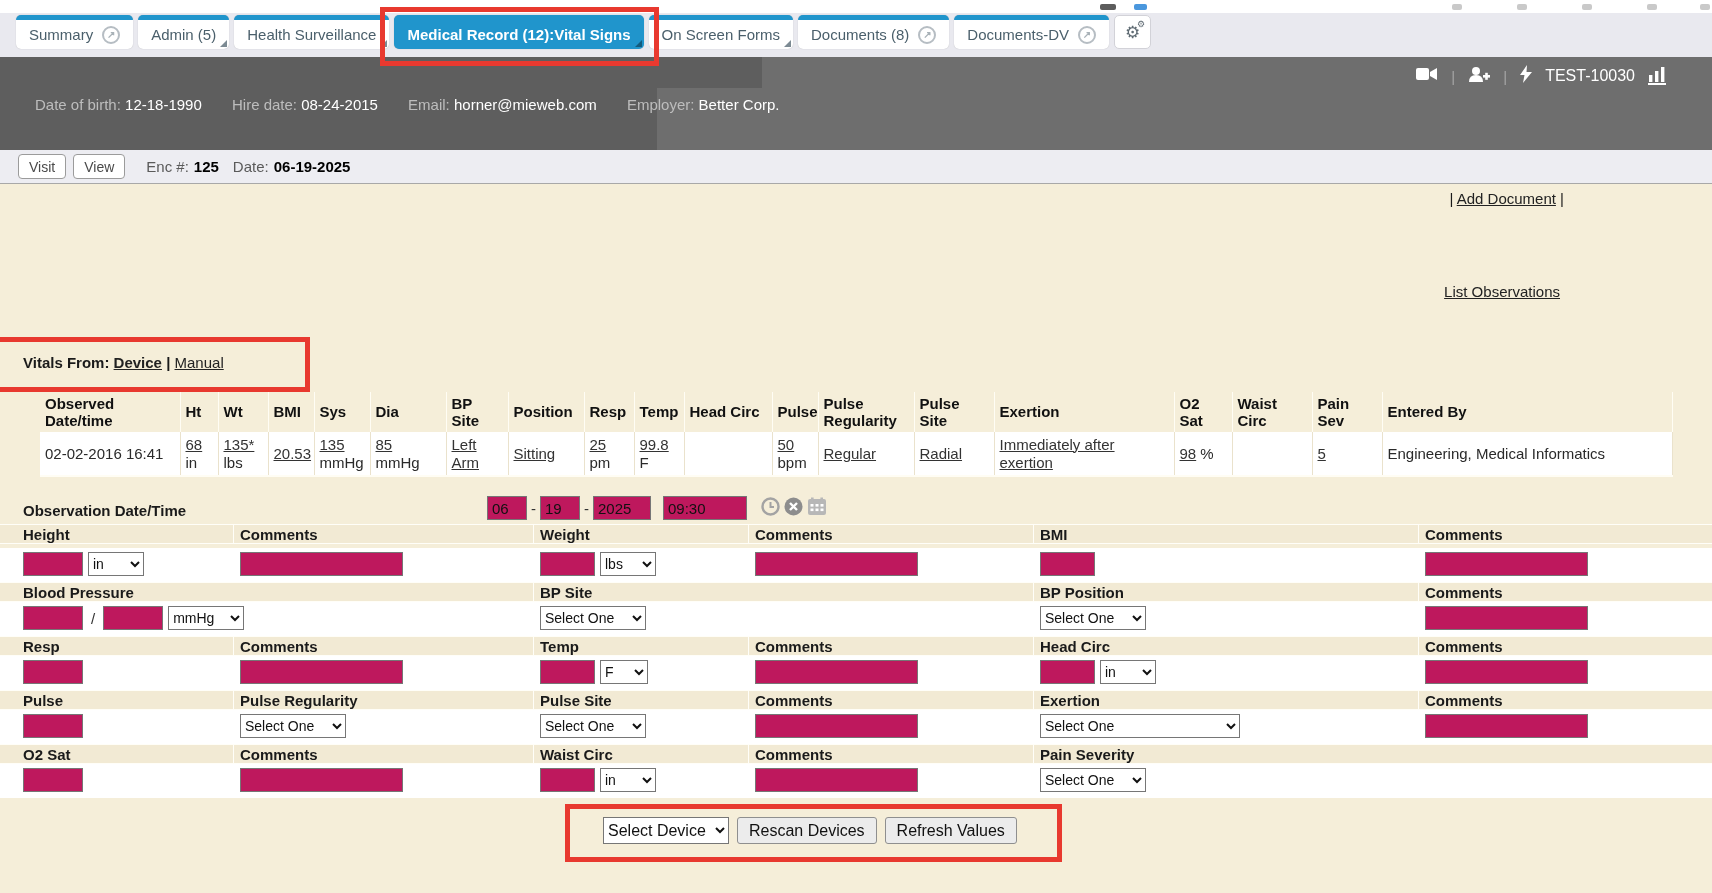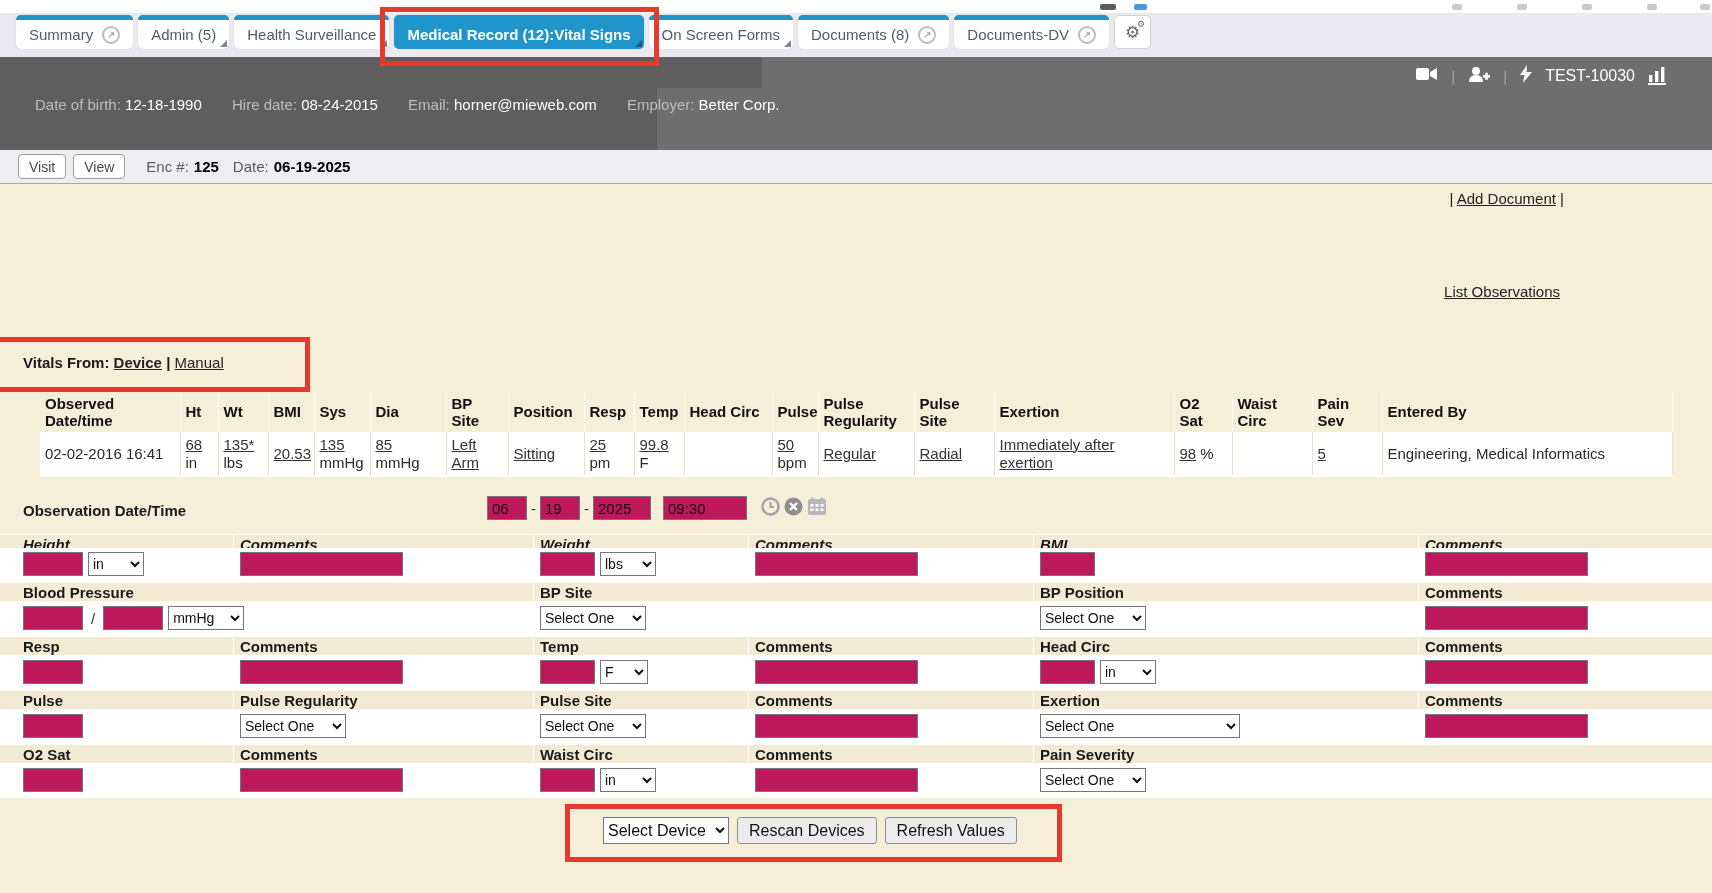--- a/index.html
+++ b/index.html
@@ -348,21 +348,21 @@
                 <rect x="3.5" y="11.5" width="3" height="2.6"></rect>
                 <rect x="8.5" y="11.5" width="3" height="2.6"></rect>
                 <rect x="13.5" y="11.5" width="3" height="2.6"></rect>
               </g>
             </svg>
         </span>
       </span>
     </div>
   </div>
 
-  <div class="lbl-strip" style="top:350px;font-style:italic;">
+  <div class="lbl-strip" style="top:340px;">
     <span class="vsep" style="left:233px;"></span>
       <span class="vsep" style="left:533px;"></span>
       <span class="vsep" style="left:748px;"></span>
       <span class="vsep" style="left:1033px;"></span>
       <span class="vsep" style="left:1418px;"></span>
     <span class="fl" style="left:23px;">Height</span>
     <span class="fl" style="left:240px;">Comments</span>
     <span class="fl" style="left:540px;">Weight</span>
     <span class="fl" style="left:755px;">Comments</span>
     <span class="fl" style="left:1040px;">BMI</span>

